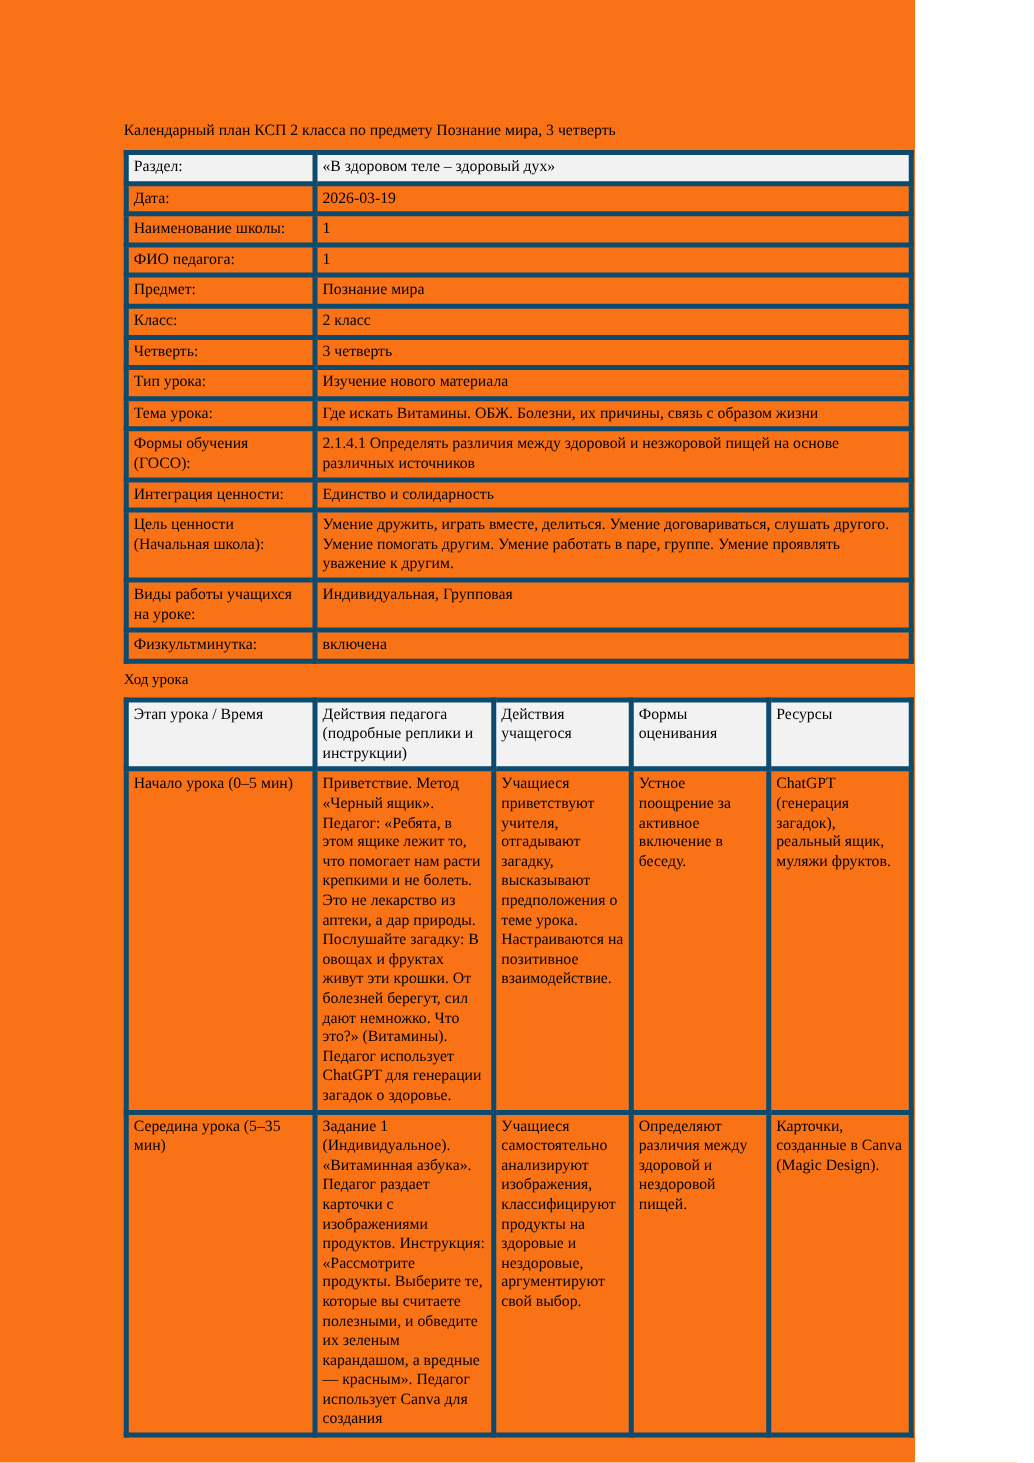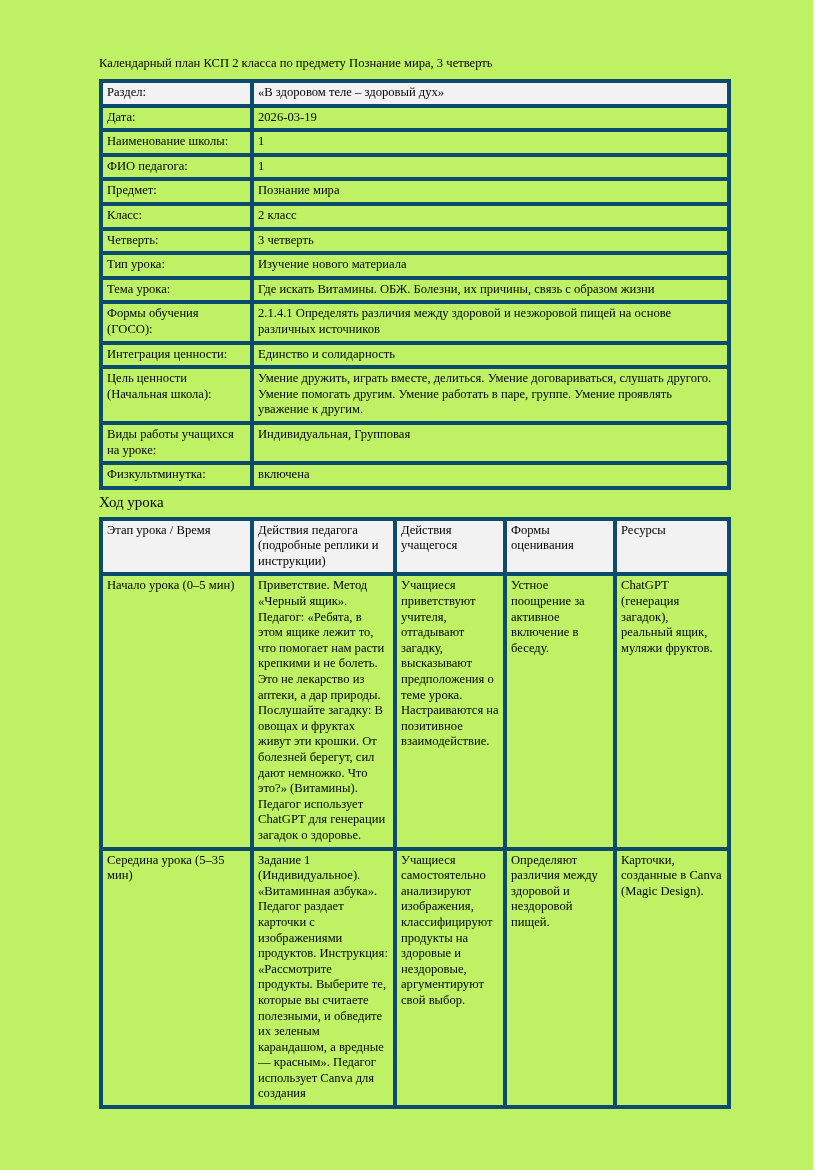--- a/index.html
+++ b/index.html
@@ -9,25 +9,25 @@
   }
   body {
     width: 827px;
     height: 1170px;
     font-family: "Liberation Serif", "DejaVu Serif", serif;
     color: #000000;
     overflow: hidden;
   }
   .page {
     position: relative;
-    width: 813px;
+    width: 732px;
     height: 1170px;
-    background: #bef264;
+    background: #f97316;
     box-sizing: border-box;
-    padding: 55px 100px 0 99px;
+    padding: 96px 100px 0 99px;
   }
   .doc-title {
     font-size: 12.6px;
     line-height: 16px;
     margin: 0 0 8px 0;
     white-space: nowrap;
   }
   table {
     border-collapse: collapse;
     table-layout: fixed;
@@ -44,21 +44,21 @@
     word-wrap: break-word;
     overflow-wrap: break-word;
     hyphens: none;
   }
   
   .info-table col.c1 { width: 151px; }
   .info-table col.c2 { width: 477px; }
   .info-table tr.shaded td { background: #f2f2f2; }
 
   .section-label {
-    font-size: 15px;
+    font-size: 12px;
     line-height: 16px;
     margin: 4px 0 7px 0;
   }
 
   
   .plan-table col.p1 { width: 151px; }
   .plan-table col.p2 { width: 143px; }
   .plan-table col.p3 { width: 110px; }
   .plan-table col.p4 { width: 110px; }
   .plan-table col.p5 { width: 114px; }

